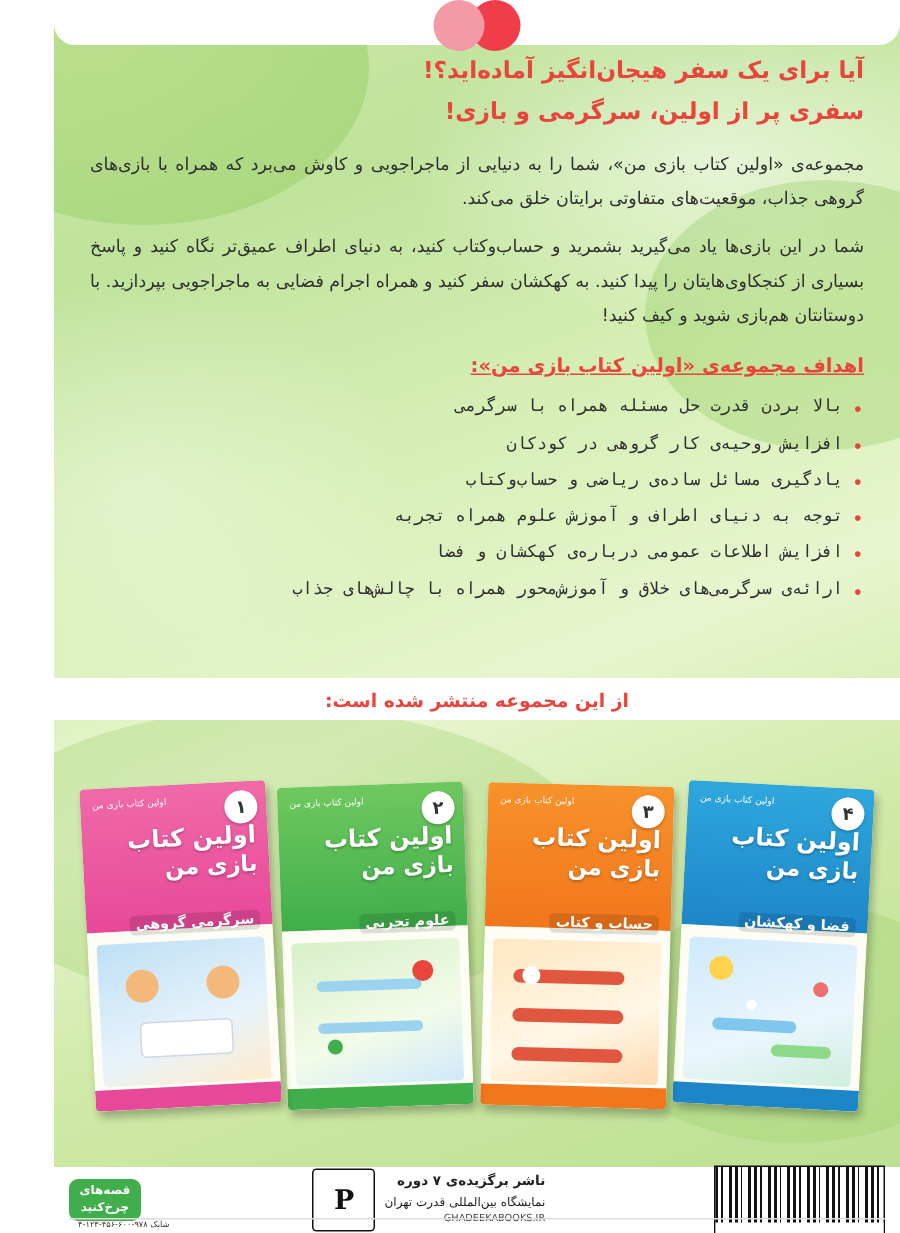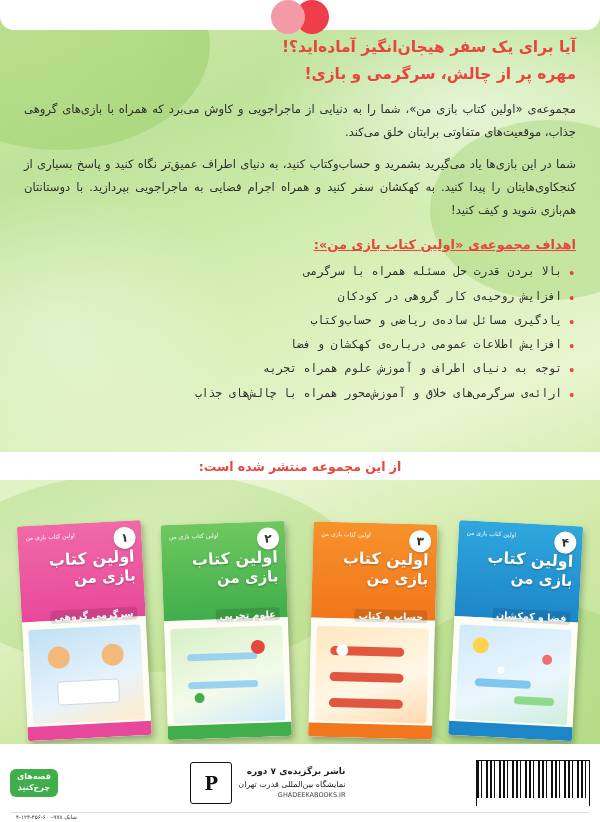--- a/index.html
+++ b/index.html
@@ -10,20 +10,21 @@
     overflow:hidden;
     position:relative;
   }
   .page{
     position:absolute;inset:0;
     background:
       radial-gradient(ellipse 300px 160px at 78% 13%, rgba(255,255,255,.55), rgba(255,255,255,0) 70%),
       radial-gradient(ellipse 260px 200px at 10% 40%, rgba(255,255,255,.35), rgba(255,255,255,0) 70%),
       linear-gradient(160deg,#cfe8a8 0%, #bfe39b 18%, #d7efb6 38%, #e8f5cf 55%, #cfe9a6 72%, #b8de90 100%);
     overflow:hidden;
+    margin-left:36px;
   }
   
   .blob{position:absolute;border-radius:50%;filter:blur(0.3px);opacity:.55;}
   .b1{width:300px;height:210px;left:-90px;top:-60px;background:radial-gradient(circle at 40% 40%,#a5d672,#8dc95c);opacity:.45;}
   .b2{width:240px;height:180px;right:-70px;top:120px;background:radial-gradient(circle at 50% 50%,#9fd26d,#8cc95b);opacity:.35;}
   .b3{width:420px;height:200px;left:-60px;bottom:150px;background:radial-gradient(circle at 50% 50%,#a8d877,#91cb60);opacity:.30;}
   .b4{width:260px;height:160px;right:-60px;bottom:60px;background:radial-gradient(circle at 50% 50%,#a8d877,#8ec95d);opacity:.30;}
 
   
   .top-strip{
@@ -171,21 +172,21 @@
   .p4 .cover-top{background:linear-gradient(180deg,#2fa7dd,#1d86c9);}
   .p4 .book-foot{background:#1d86c9;}
   .p4 .art{background:linear-gradient(160deg,#cfe9fb,#eaf6fd 60%,#cfeedd);}
 
   
   .dot{position:absolute;border-radius:50%;}
   .bar{position:absolute;border-radius:2px;}
 
   
   .footer{
-    position:absolute;left:0;right:0;bottom:0;height:78px;
+    position:absolute;left:0;right:0;bottom:0;height:44px;
     background:#ffffff;
     border-top-left-radius:0;border-top-right-radius:0;
   }
   .footer-inner{
     position:absolute;inset:0;
     display:flex;align-items:center;justify-content:space-between;
     padding:0 10px;
   }
   .barcode{
     width:112px;height:44px;
@@ -238,33 +239,33 @@
   <div class="top-strip">
     <div class="circles">
       <div class="circ c-red"></div>
       <div class="circ c-pink"></div>
     </div>
   </div>
 
   <div class="content">
     <h1 class="headline">
       <span>آیا برای یک سفر هیجان‌انگیز آماده‌اید؟!</span>
-      <span class="l2">مهره پر از چالش، سرگرمی و بازی!</span>
+      <span class="l2">سفری پر از اولین، سرگرمی و بازی!</span>
     </h1>
 
     <p class="para">مجموعه‌ی «اولین کتاب بازی من»، شما را به دنیایی از ماجراجویی و کاوش می‌برد که همراه با بازی‌های گروهی جذاب، موقعیت‌های متفاوتی برایتان خلق می‌کند.</p>
     <p class="para">شما در این بازی‌ها یاد می‌گیرید بشمرید و حساب‌وکتاب کنید، به دنیای اطراف عمیق‌تر نگاه کنید و پاسخ بسیاری از کنجکاوی‌هایتان را پیدا کنید. به کهکشان سفر کنید و همراه اجرام فضایی به ماجراجویی بپردازید. با دوستانتان هم‌بازی شوید و کیف کنید!</p>
 
     <h2 class="goals">اهداف مجموعه‌ی «اولین کتاب بازی من»:</h2>
     <ul class="goal-list">
       <li>بالا بردن قدرت حل مسئله همراه با سرگرمی</li>
       <li>افزایش روحیه‌ی کار گروهی در کودکان</li>
       <li>یادگیری مسائل ساده‌ی ریاضی و حساب‌وکتاب</li>
+      <li>توجه به دنیای اطراف و آموزش علوم همراه تجربه</li>
       <li>افزایش اطلاعات عمومی درباره‌ی کهکشان و فضا</li>
-      <li>توجه به دنیای اطراف و آموزش علوم همراه تجربه</li>
       <li>ارائه‌ی سرگرمی‌های خلاق و آموزش‌محور همراه با چالش‌های جذاب</li>
     </ul>
   </div>
 
   <div class="banner">
     <span>از این مجموعه منتشر شده است:</span>
   </div>
 
   <div class="books">
 

